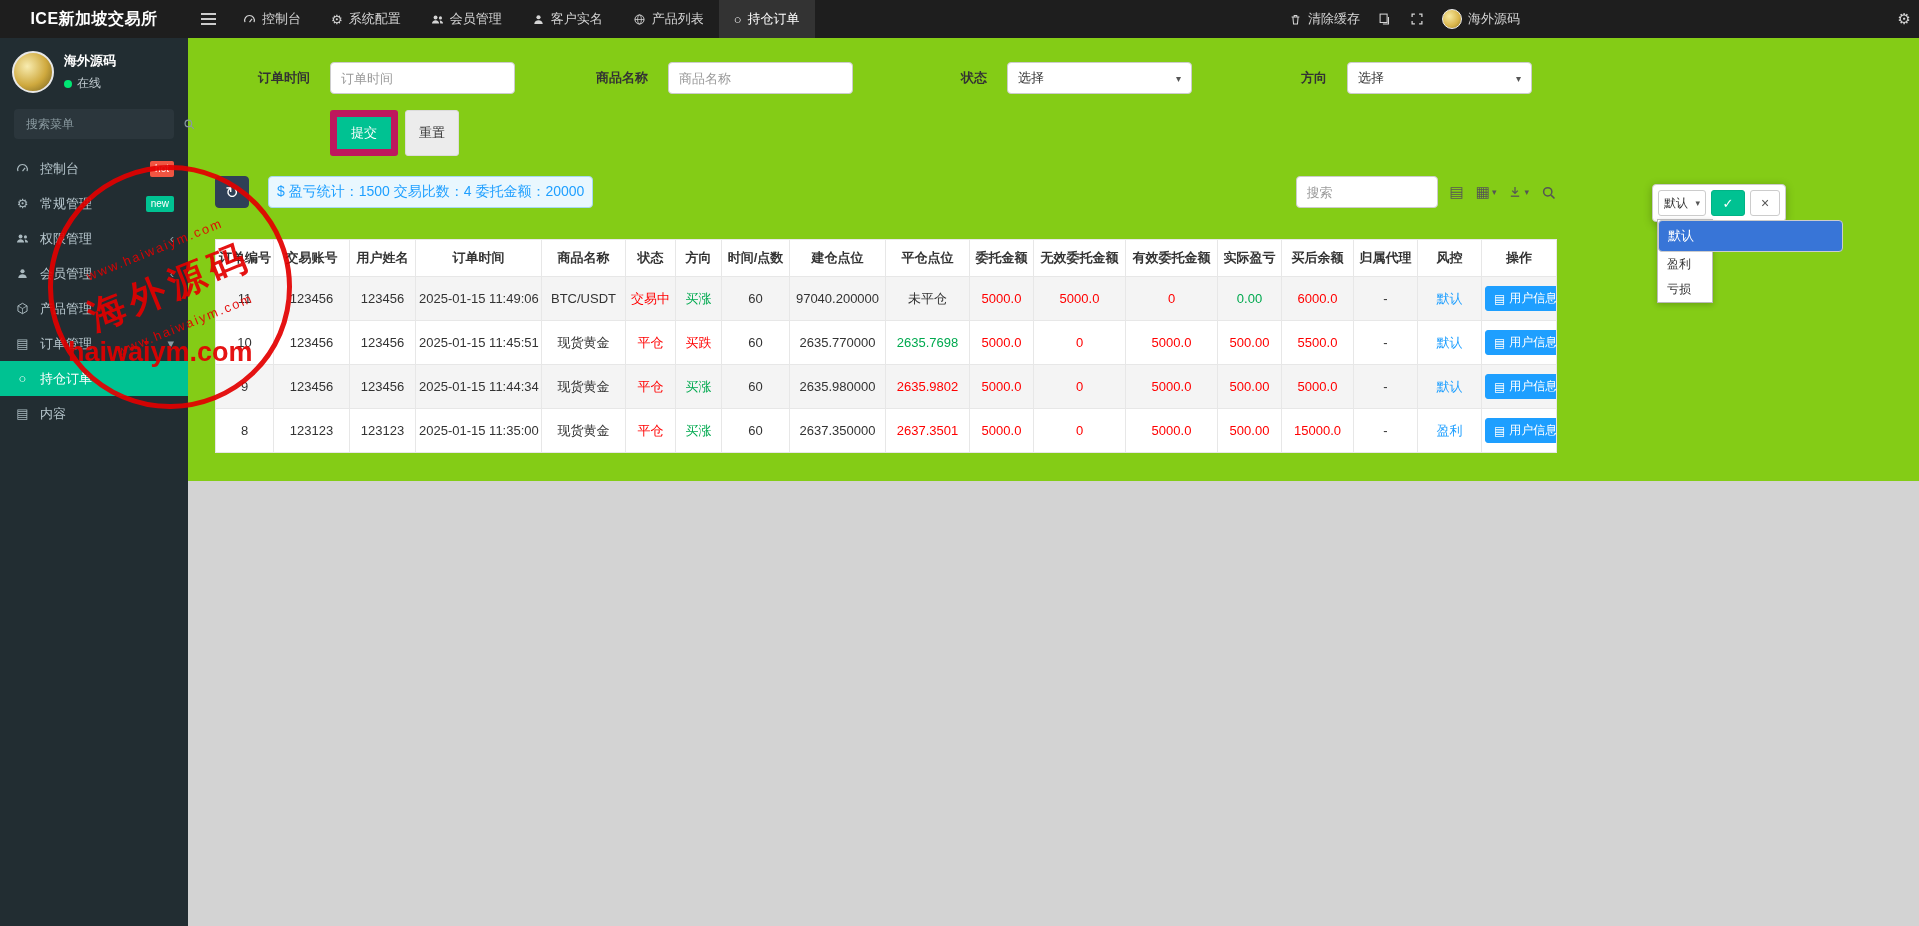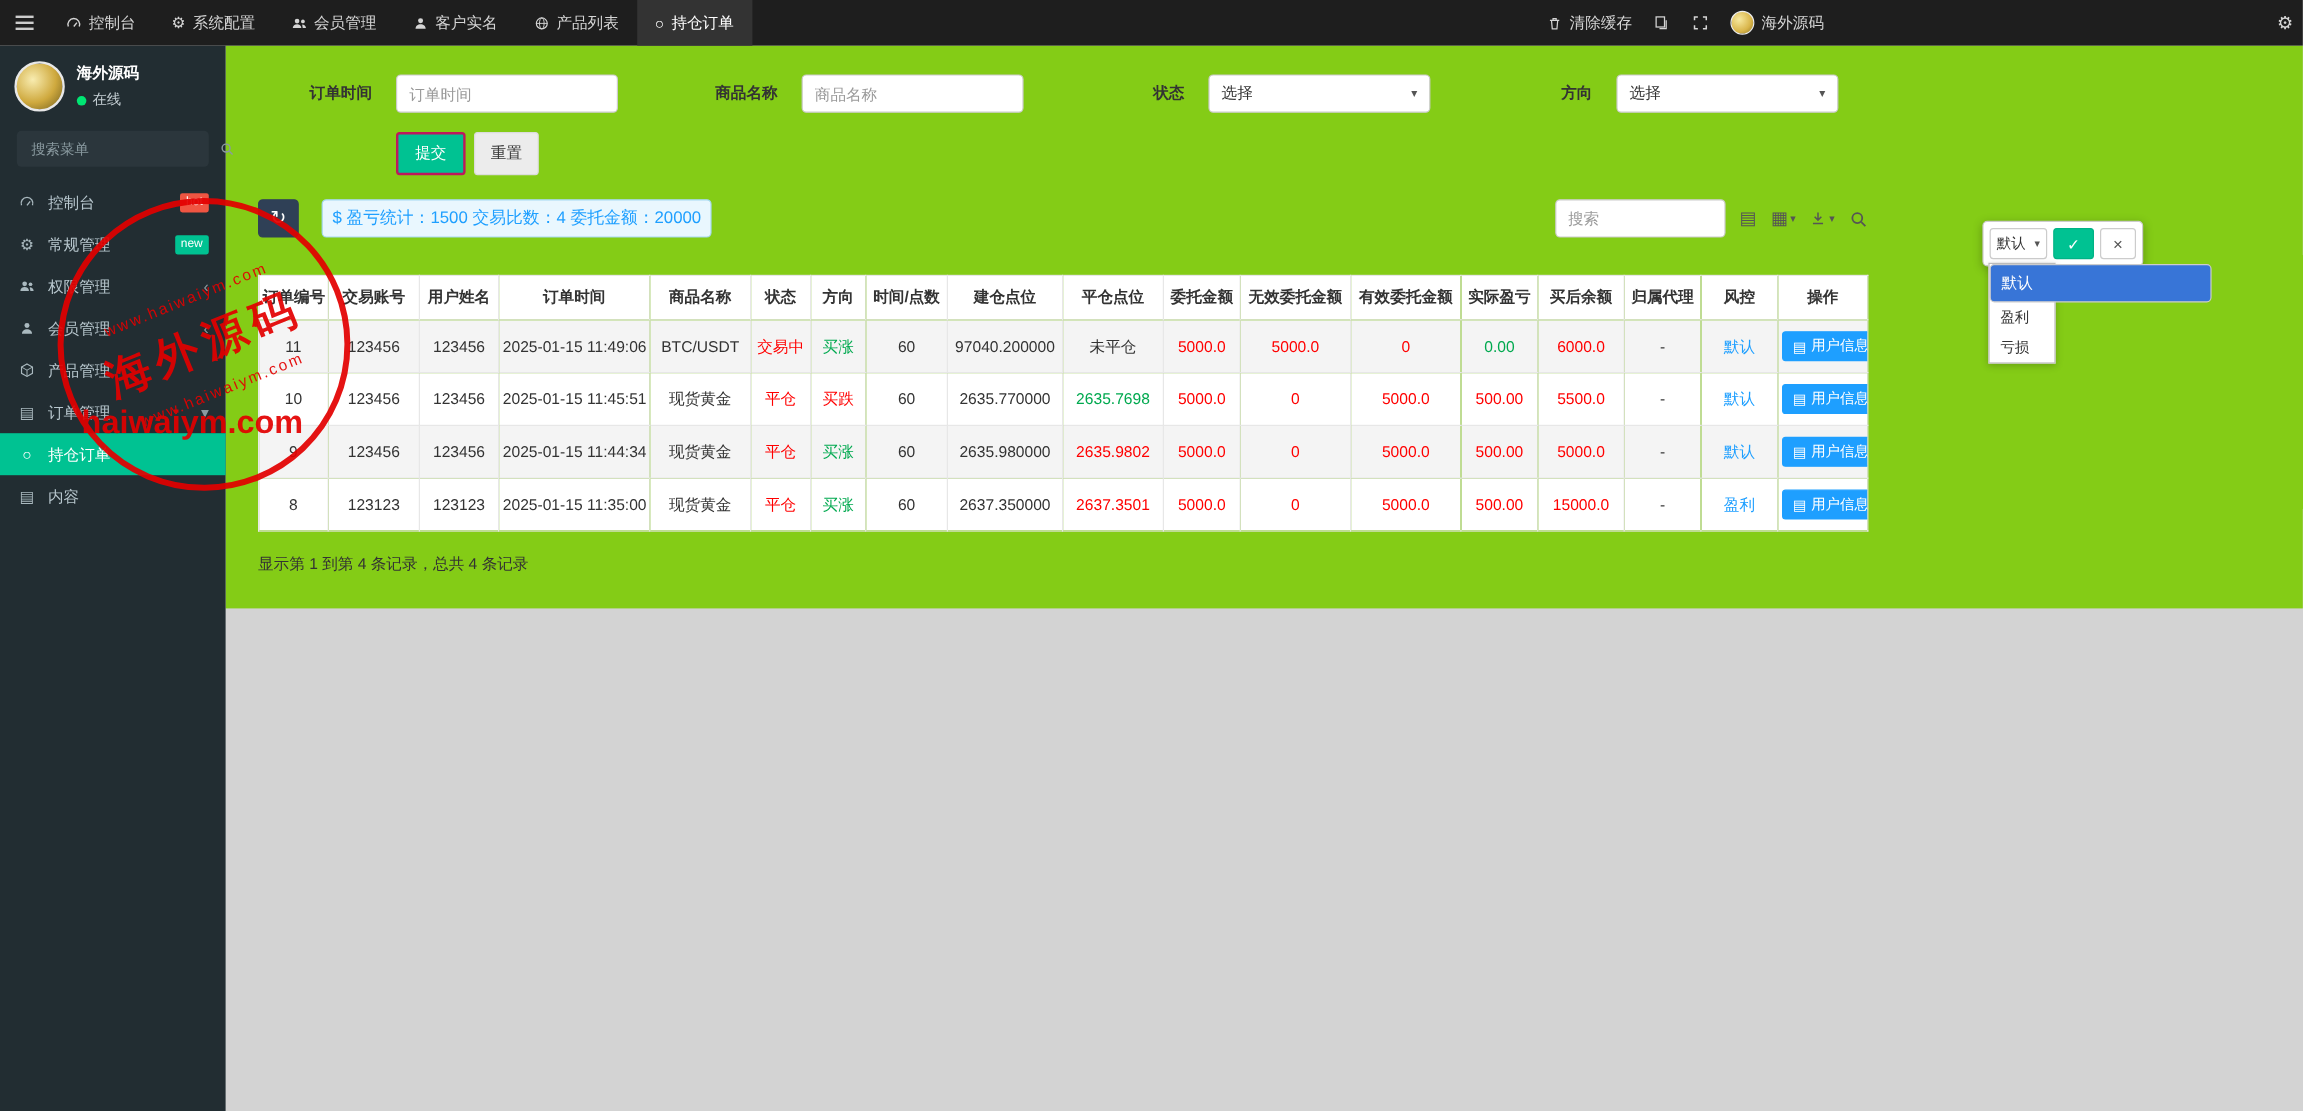--- a/index.html
+++ b/index.html
@@ -59,21 +59,21 @@
   .flabel { font-size:13px; font-weight:bold; color:#333; margin-right:20px; white-space:nowrap; }
   .inp { width:185px; height:32px; border:1px solid #ccc; border-radius:4px; padding:0 10px;
     font-size:13px; color:#333; outline:none; font-family:inherit; }
   .inp::placeholder { color:#999; }
   .sel { width:185px; height:32px; border:1px solid #ccc; border-radius:4px; background:#fff;
     display:flex; align-items:center; justify-content:space-between; padding:0 10px;
     font-size:13px; color:#333; cursor:pointer; }
   .sel .caret { color:#555; font-size:10px; }
 
   .btn-row { margin-top:16px; padding-left:115px; display:flex; gap:7px; }
-  .btn-submit { background:#00c292; border:2px solid #be185d; color:#fff; font-size:13px;
+  .btn-submit { background:#00c292; border:7px solid #be185d; color:#fff; font-size:13px;
     padding:7px 14px; border-radius:3px; cursor:pointer; font-family:inherit; }
   .btn-reset { background:#ececec; border:1px solid #dcdcdc; color:#333; font-size:13px;
     padding:7px 13px; border-radius:3px; cursor:pointer; font-family:inherit; }
 
   .toolbar { margin-top:20px; display:flex; align-items:center; gap:8px; }
   .btn-refresh { width:34px; height:32px; background:#2f4056; border:1px solid #2f4056; color:#fff;
     border-radius:4px; display:flex; align-items:center; justify-content:center; font-size:16px; cursor:pointer; }
   .stats { height:32px; display:flex; align-items:center; padding:0 8px; background:#e9f7fe;
     border:1px solid #a6d9f2; border-radius:4px; color:#1e9fff; font-size:14px; white-space:nowrap;margin-left:11px; }
   .toolbar-right { margin-left:auto; display:flex; align-items:center; gap:12px; }
@@ -122,20 +122,21 @@
     justify-content:center; gap:8px; color:#e30000; }
   .wm-small { font-size:13px; letter-spacing:2px; white-space:nowrap; }
   .wm-big { font-size:37px; font-weight:bold; letter-spacing:6px; white-space:nowrap; }
   .wm-domain { position:absolute; left:20px; top:172px; font-size:27px; font-weight:bold;
     color:#e30000; white-space:nowrap; }
 </style>
 </head>
 <body>
 
 <div class="topbar">
+  <div class="brand">ICE新加坡交易所</div>
   <div class="hamburger">
     <span class="burger"></span>
   </div>
   <nav class="tabs">
     <div class="tab">
       <span class="ico">
           <svg width="13" height="13" viewBox="0 0 20 20">
             <path d="M3 14a7.5 7.5 0 1 1 14 0" fill="none" stroke="currentColor" stroke-width="1.8"></path>
             <line x1="10" y1="14" x2="14" y2="9" stroke="currentColor" stroke-width="1.8"></line>
           </svg>
@@ -473,21 +474,20 @@
               <td class="red">500.00</td>
               <td class="red">15000.0</td>
               <td>-</td>
               <td><a class="risk-link">盈利</a></td>
               <td><button class="btn-user-info"><span>▤</span>用户信息</button></td>
             </tr>
           </tbody>
       </table>
     </div>
 
-    <div class="summary">显示第 1 到第 4 条记录，总共 4 条记录</div>
   </div>
 </main>
 
 <div class="editor-pop">
   <div class="editor-select">
     <span>默认</span>
     <span class="caret">▾</span>
   </div>
   <button class="editor-ok">✓</button>
   <button class="editor-cancel">×</button>

